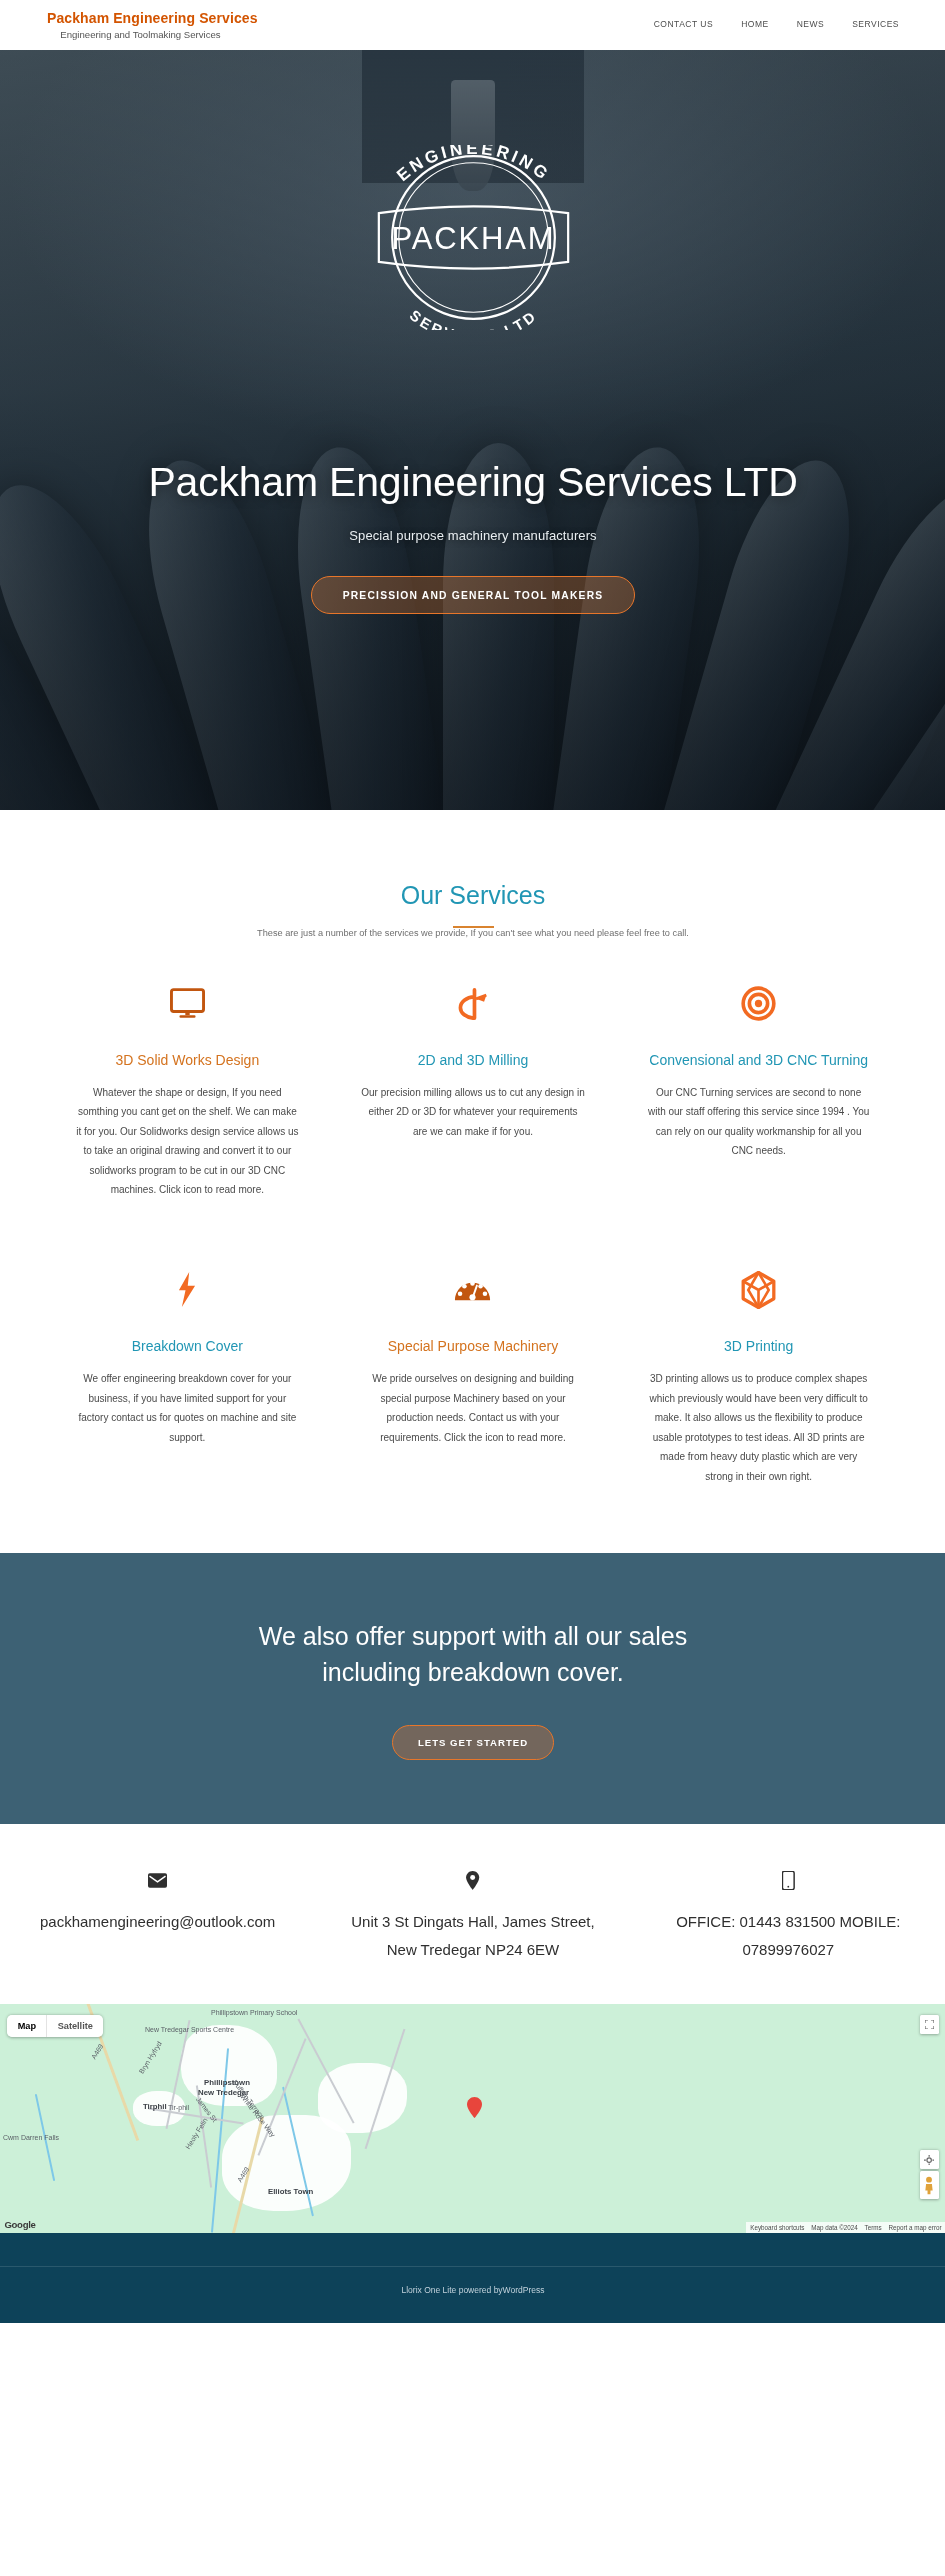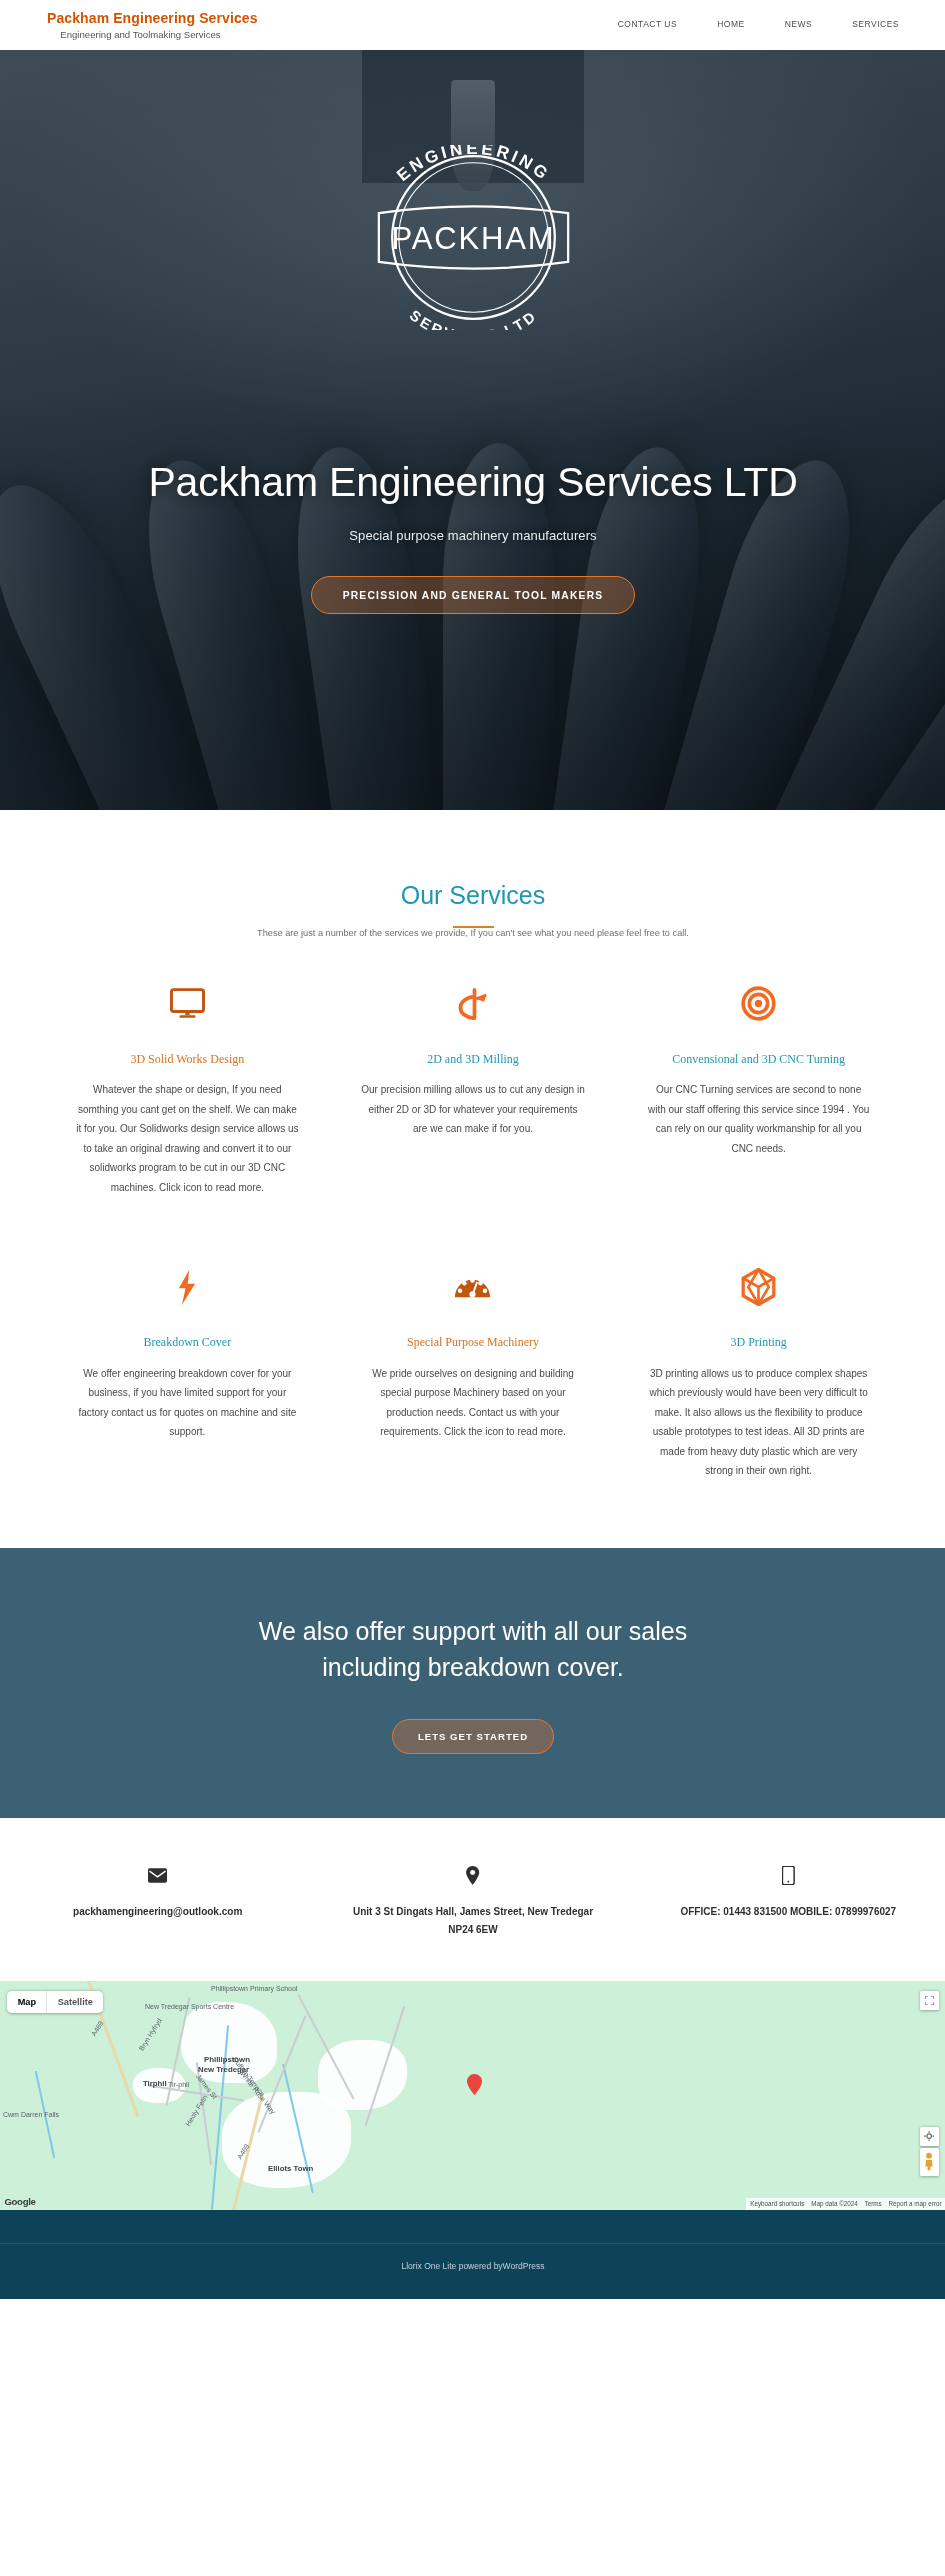--- a/index.html
+++ b/index.html
@@ -33,21 +33,21 @@
     color: #555;
     font-size: 9.6px;
     margin-top: 2.2px;
     padding-left: 13.3px;
     font-weight: 400;
   }
   .main-nav {
     margin-left: auto;
     display: flex;
     align-items: center;
-    gap: 40px;
+    gap: 28px;
     padding-bottom: 1.5px;
     justify-content: flex-end;
   }
   .nav-link {
     color: #4c4c4c;
     font-size: 8.5px;
     letter-spacing: 0.5px;
     text-decoration: none;
     text-transform: uppercase;
     cursor: pointer;
@@ -171,25 +171,24 @@
     padding: 0 31px;
     cursor: pointer;
   }
   .service-icon {
     height: 44px;
     display: flex; align-items: center; justify-content: center;
     margin-bottom: 25px;
   }
   .service-icon svg { display: block; }
   .service-name {
-    font-size: 12px;
+    font-size: 14px;
     font-weight: 400;
     line-height: 1.35;
     margin-bottom: 13.3px;
-    font-family: Liberation Serif, serif;
   }
   .service-name.teal { color: #2196b4; }
   .service-name.orange { color: #d4731f; }
   .service-desc {
     font-size: 10px;
     line-height: 1.95;
     color: #4a4a4a;
   }
 
   
@@ -227,24 +226,24 @@
     grid-template-columns: repeat(3, 1fr);
   }
   .contact-col { text-align: center; padding: 0 34px; }
   .contact-icon {
     height: 22px;
     display: flex; align-items: center; justify-content: center;
     margin-bottom: 16.3px;
     color: #2f2f2f;
   }
   .contact-text {
-    font-size: 10px;
+    font-size: 15px;
     line-height: 1.85;
     color: #2f2f2f;
-    font-weight: 700;
+    font-weight: 400;
   }
 
   
   .map {
     position: relative;
     height: 229px;
     overflow: hidden;
     background: #d9f2e0;
     cursor: pointer;
   }

